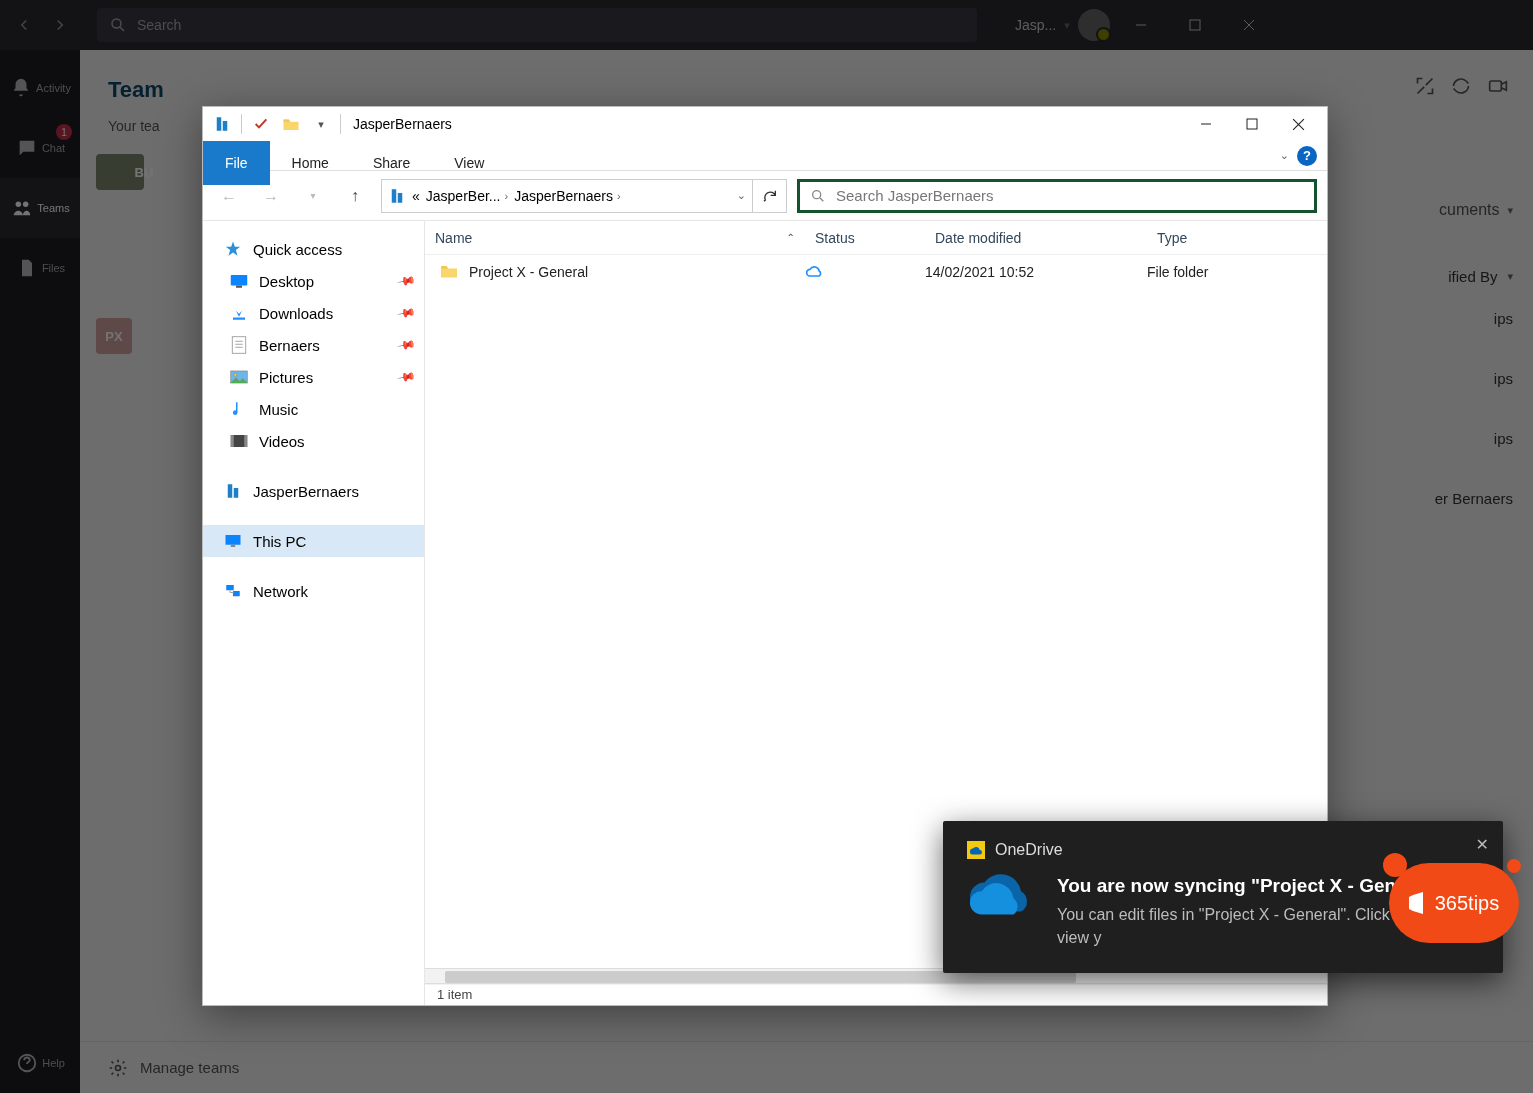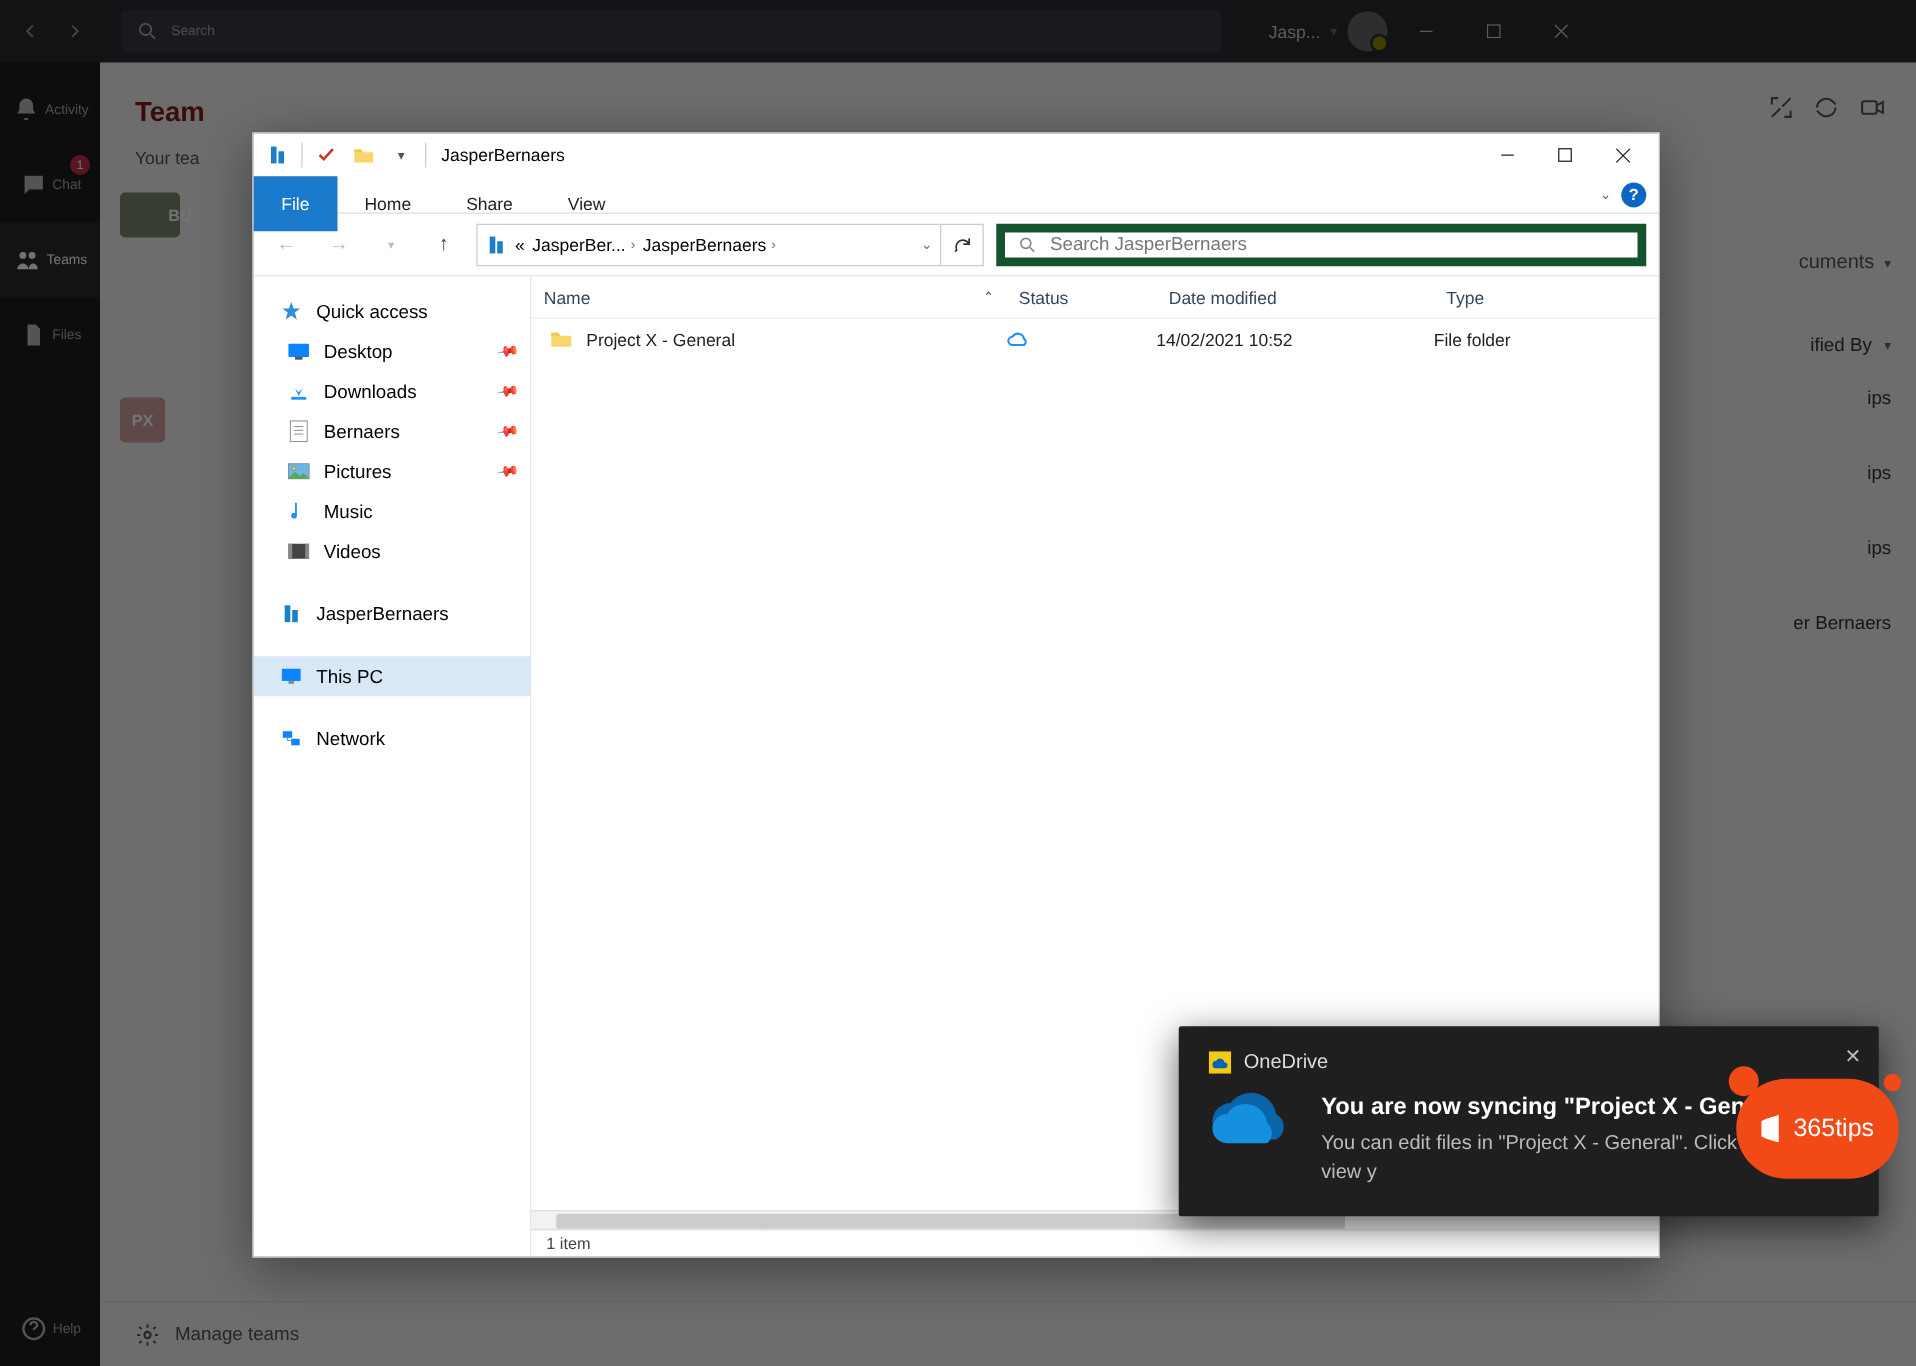--- a/index.html
+++ b/index.html
@@ -6,38 +6,38 @@
   body { width:1533px; height:1093px; background:#0f0f12; overflow:hidden; position:relative; }
 
   
   .teams-bg { position:absolute; inset:0; background:#1e1e23; opacity:1; }
   .teams-overlay { position:absolute; inset:0; background:rgba(0,0,0,0.55); z-index:5; }
 
   
   .teams-titlebar { position:absolute; top:0; left:0; right:0; height:50px; background:#2a2a32; display:flex; align-items:center; gap:8px; padding:0 10px; z-index:1; }
   .tb-nav { width:28px; height:28px; display:flex; align-items:center; justify-content:center; color:#999; }
   .tb-search { flex:1; margin:0 30px 0 15px; height:34px; background:#3a3a43; border-radius:4px; display:flex; align-items:center; padding:0 12px; color:#aaa; gap:10px; max-width:880px; }
-  .tb-search span { font-size:11px; }
+  .tb-search span { font-size:14px; }
   .tb-user { display:flex; align-items:center; gap:8px; color:#ccc; font-size:14px; }
   .tb-avatar { width:32px; height:32px; border-radius:50%; background:#666; position:relative; }
   .tb-avatar::after { content:""; position:absolute; right:-1px; bottom:-1px; width:11px; height:11px; background:#8a8a00; border:2px solid #2a2a32; border-radius:50%; }
   .tb-wincontrol { width:46px; height:32px; display:flex; align-items:center; justify-content:center; color:#ccc; }
 
   
   .teams-rail { position:absolute; left:0; top:50px; bottom:0; width:80px; background:#1d1d24; display:flex; flex-direction:column; align-items:center; padding-top:8px; z-index:1; }
   .rail-item { width:100px; height:60px; display:flex; flex-direction:row; align-items:center; justify-content:center; gap:3px; color:#aaa; font-size:11px; cursor:pointer; position:relative; }
   .rail-item.selected { background:#2a2a32; color:#fff; }
   .rail-item.selected::before { content:""; position:absolute; left:0; top:10px; bottom:10px; width:3px; background:#fff; }
   .rail-icon { width:24px; height:24px; display:flex; align-items:center; justify-content:center; }
   .badge { position:absolute; top:6px; right:18px; background:#c4314b; color:#fff; font-size:10px; width:16px; height:16px; border-radius:50%; display:flex; align-items:center; justify-content:center; }
   .rail-spacer { flex:1; }
 
   
   .teams-main { position:absolute; left:80px; right:0; top:50px; bottom:0; background:#f3f2f1; z-index:1; }
-  .teams-main-header { height:62px; padding:18px 28px 0; font-size:22px; font-weight:700; color:#7f1d1d; display:flex; align-items:center; gap:16px; }
+  .teams-main-header { height:62px; padding:18px 28px 0; font-size:22px; font-weight:700; color:#0c4a6e; display:flex; align-items:center; gap:16px; }
   .teams-main-sub { padding:6px 28px; font-size:14px; color:#555; }
   .team-tile { margin:14px 16px 24px; display:flex; align-items:center; gap:12px; }
   .team-avatar { width:36px; height:36px; border-radius:4px; display:flex; align-items:center; justify-content:center; font-size:13px; font-weight:600; color:#fff; }
   .bu { background:#7a8a6e;padding-left:48px; } .px { background:#d1a0a0; }
 
   .right-panel { position:absolute; right:20px; top:80px; width:400px; color:#333; }
   .rp-top { display:flex; gap:16px; justify-content:flex-end; margin-bottom:22px; color:#555; }
   .rp-row { display:flex; justify-content:flex-end; align-items:center; gap:10px; margin:10px 0; font-size:15px; height:32px; }
 
   .right-panel-header { position:absolute; right:20px; top:140px; height:40px; width:260px; display:flex; justify-content:flex-end; align-items:center; color:#555; gap:8px; }
@@ -59,21 +59,21 @@
   .ex-ribbon-right { margin-left:auto; display:flex; align-items:center; gap:8px; padding-right:10px; }
   .helpcircle { width:20px; height:20px; background:#0a66c2; border-radius:50%; color:#fff; font-size:13px; display:flex; align-items:center; justify-content:center; font-weight:700; }
 
   .ex-addr { height:50px; display:flex; align-items:center; gap:10px; padding:0 10px; border-bottom:1px solid #e6e6e6; }
   .navbtn { width:32px; height:32px; display:flex; align-items:center; justify-content:center; color:#444; }
   .navbtn.disabled { color:#bbb; }
   .addrbox { flex:1; height:34px; border:1px solid #ccc; display:flex; align-items:center; padding:0 6px; gap:6px; font-size:14px; }
   .crumb { display:flex; align-items:center; gap:4px; }
   .addr-spacer { flex:1; }
   .refreshbtn { width:34px; height:34px; border:1px solid #ccc; border-left:none; display:flex; align-items:center; justify-content:center; margin-left:-10px; }
-  .searchbox { width:520px; height:34px; border:7px solid #14532d; display:flex; align-items:center; padding:0 10px; gap:10px; color:#777; font-size:15px; }
+  .searchbox { width:520px; height:34px; border:3px solid #14532d; display:flex; align-items:center; padding:0 10px; gap:10px; color:#777; font-size:15px; }
 
   .ex-body { flex:1; display:flex; overflow:hidden; }
   .ex-nav { width:240px; border-right:1px solid #e6e6e6; padding:12px 0; overflow:auto; }
   .navgrp { margin-bottom:18px; }
   .navrow { height:32px; display:flex; align-items:center; gap:10px; padding:0 10px 0 26px; font-size:15px; position:relative; }
   .navrow.head { padding-left:20px; font-weight:400; }
   .navrow.selected { background:#d9e8f7; }
   .pin { margin-left:auto; color:#888; transform:rotate(35deg); font-size:12px; }
   .navicon { width:20px; height:20px; display:flex; align-items:center; justify-content:center; }
 

